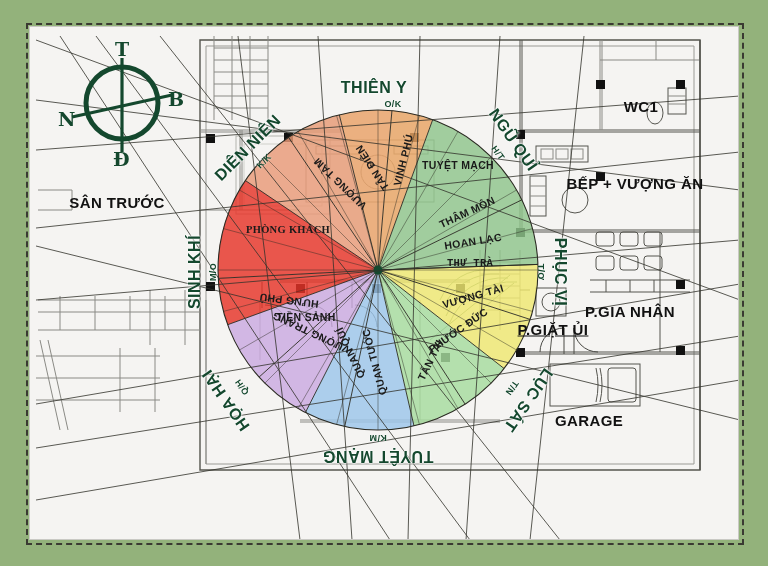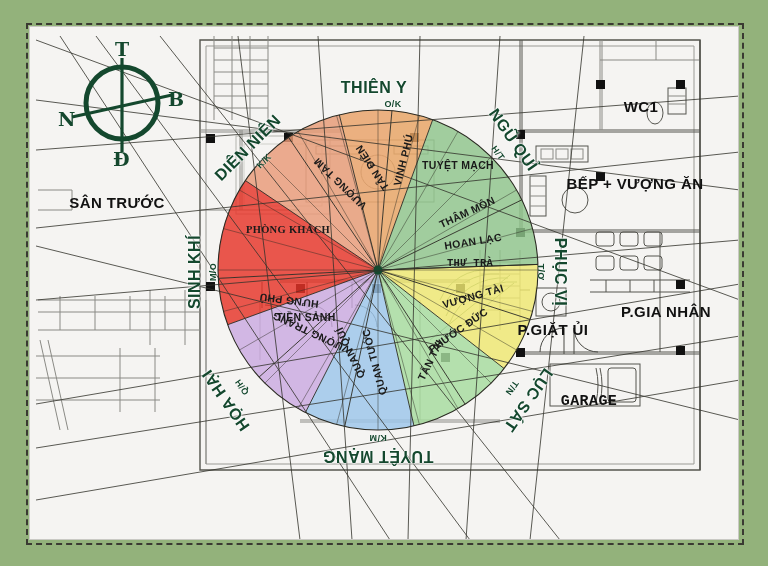--- a/index.html
+++ b/index.html
@@ -327,18 +327,18 @@
       <div class="lbl sector-name" style="left: 473px; top: 296px; transform: translate(-50%, -50%) rotate(-16deg); color: rgb(26, 26, 26);">VƯỢNG TÀI</div>
       <div class="lbl sector-name" style="left: 470px; top: 263px; transform: translate(-50%, -50%) rotate(0deg); font-family: Liberation Mono, monospace;">THƯ TRÀ</div>
       <div class="lbl sector-name" style="left: 473px; top: 241px; transform: translate(-50%, -50%) rotate(-9deg); color: rgb(26, 26, 26);">HOAN LẠC</div>
       <div class="lbl sector-name" style="left: 467px; top: 212px; transform: translate(-50%, -50%) rotate(-25deg); color: rgb(26, 26, 26);">THÂM MÔN</div>
       <div class="lbl sector-name" style="left: 458px; top: 165px; transform: translate(-50%, -50%) rotate(0deg);">TUYỆT MẠCH</div>
     </div>
   <div id="room-layer">
       <div class="lbl room-out" style="left: 117px; top: 202px; transform: translate(-50%, -50%);">SÂN TRƯỚC</div>
       <div class="lbl room-out" style="left: 641px; top: 106px; transform: translate(-50%, -50%);">WC1</div>
       <div class="lbl room-out" style="left: 635px; top: 183px; transform: translate(-50%, -50%);">BẾP + VƯỢNG ĂN</div>
-      <div class="lbl room-out" style="left: 666px; top: 311px; transform: translate(-50%, -50%);">P.GIA NHÂN</div>
-      <div class="lbl room-out" style="left: 553px; top: 329px; transform: translate(-50%, -50%);">P.GIẶT ỦI</div>
-      <div class="lbl room-out" style="left: 589px; top: 401px; transform: translate(-50%, -50%); font-family: Liberation Mono, monospace;">GARAGE</div>
+      <div class="lbl room-out" style="left: 630px; top: 311px; transform: translate(-50%, -50%);">P.GIA NHÂN</div>
+      <div class="lbl room-out" style="left: 553px; top: 329px; transform: translate(-50%, -50%); text-decoration: underline;">P.GIẶT ỦI</div>
+      <div class="lbl room-out" style="left: 589px; top: 420px; transform: translate(-50%, -50%);">GARAGE</div>
     </div>
 
 </div>
 
 </body></html>

